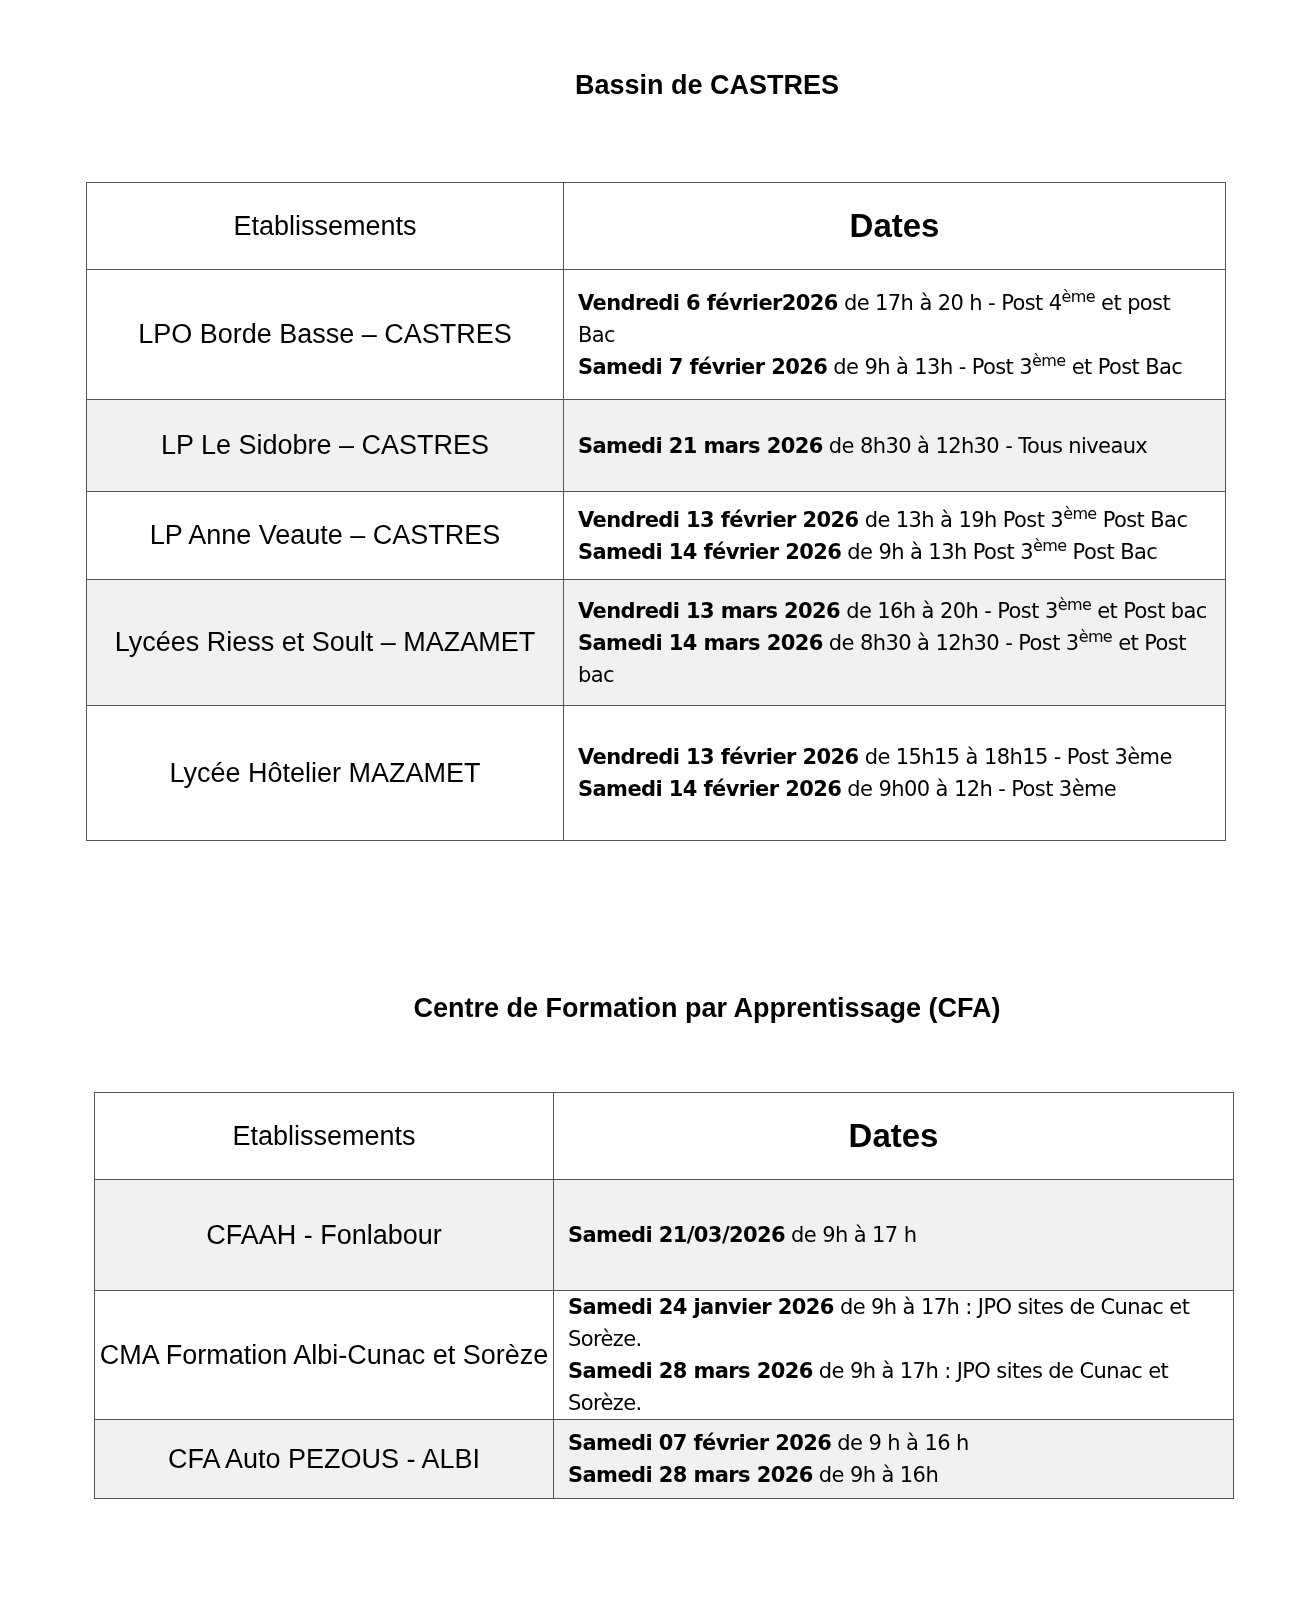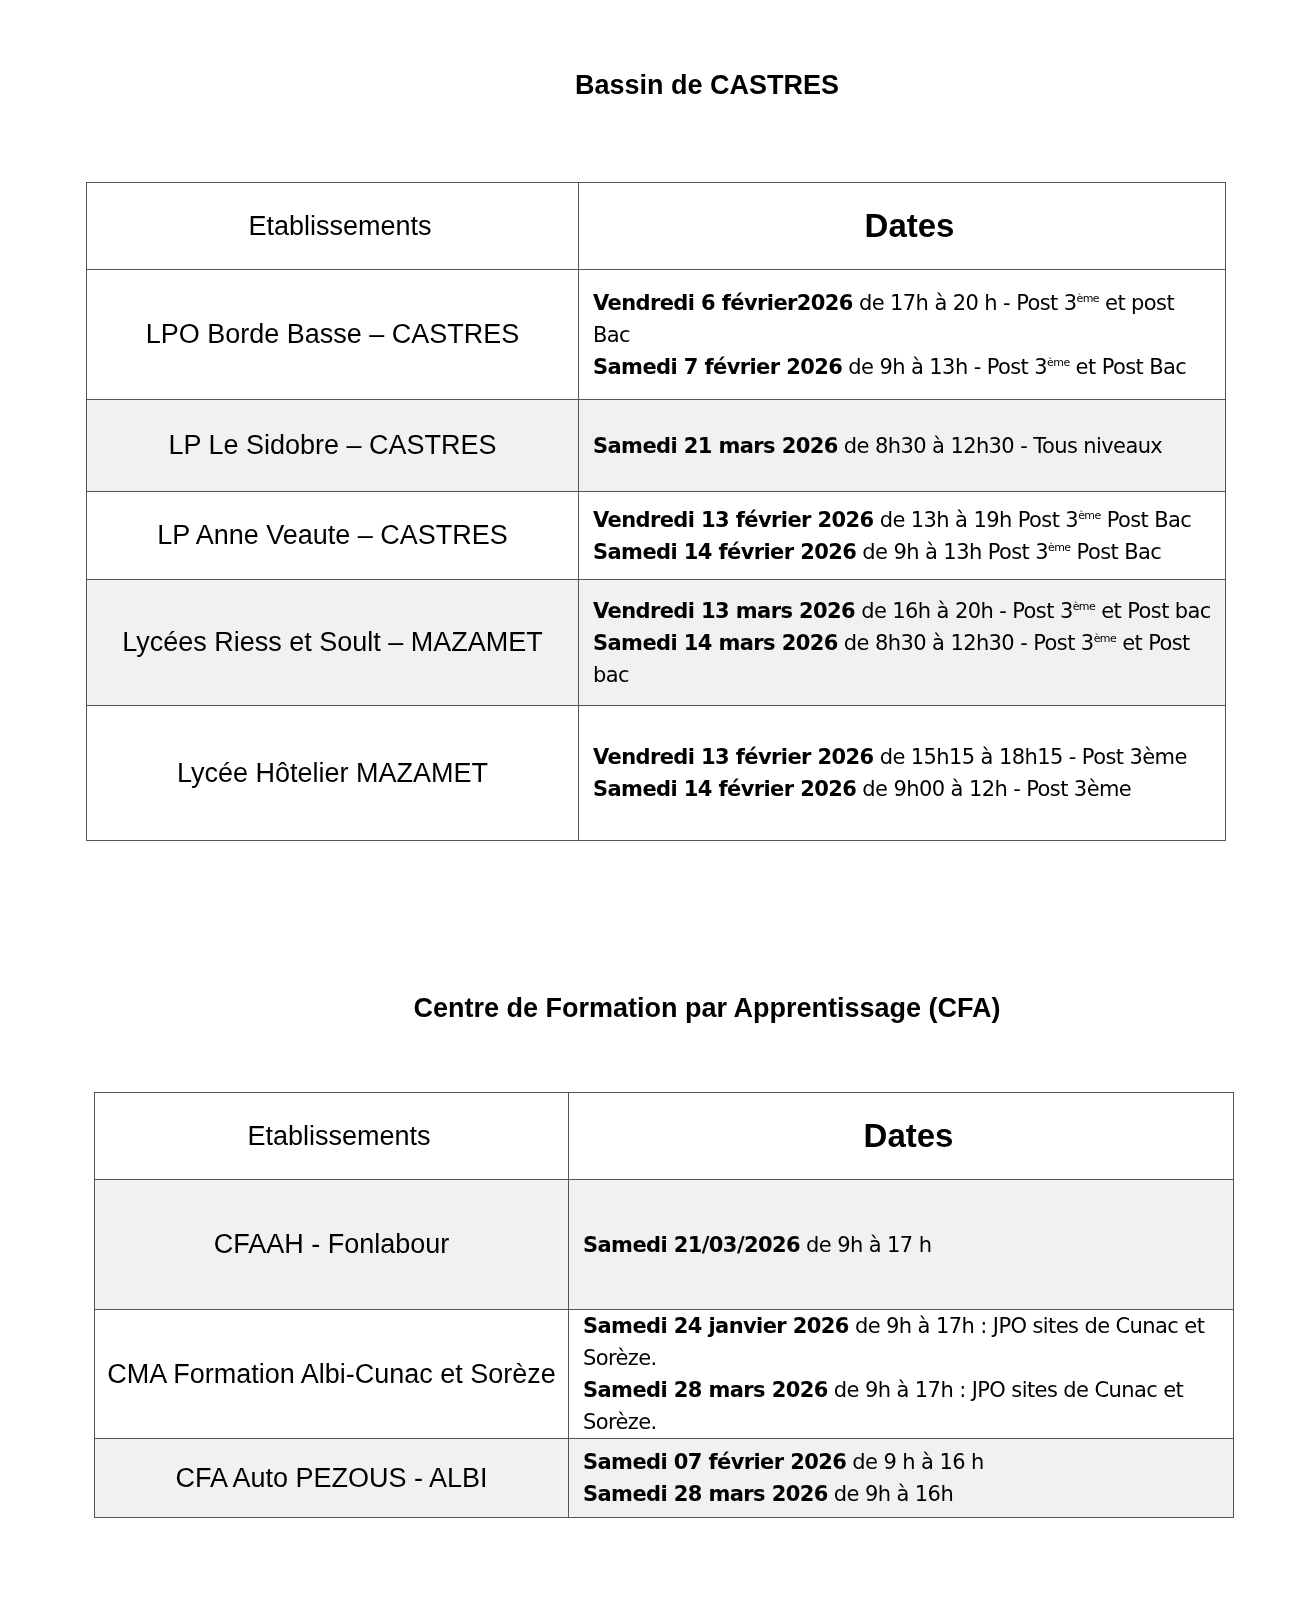--- a/index.html
+++ b/index.html
@@ -13,48 +13,48 @@
     table {
       position: absolute; border-collapse: collapse;
       font-family: "Liberation Sans", sans-serif;
     }
     td, th { border: 1.5px solid #555; }
     #t1 { left: 86px; top: 182px; width: 1140px; }
     #t2 { left: 94px; top: 1092px; width: 1140px; }
     .col-est { width: 474px; text-align: center; font-size: 27px; font-weight: normal; }
     #t2 .col-est { width: 456px; }
     th.col-dates { font-size: 33px; font-weight: bold; text-align: center; }
-    th { height: 84px; padding-left: 16px; }
+    th { height: 84px; }
     td.dates {
       font-family: "DejaVu Sans", sans-serif; font-size: 21px; line-height: 32px;
       padding: 0 14px; text-align: left; vertical-align: middle;
       letter-spacing: -0.6px;
     }
     td.dates b { font-weight: bold; }
-    td.dates sup { font-size: 11px; vertical-align: 8px; line-height: 0; }
+    td.dates sup { font-size: 16px; vertical-align: 8px; line-height: 0; }
     tr.shaded td { background: #f1f1f1; }
     .line { display: block; }
   </style>
 </head>
 <body>
 
 <div id="h1" class="heading">Bassin de CASTRES</div>
 
 <table id="t1">
   <thead>
     <tr>
       <th class="col-est">Etablissements</th>
       <th class="col-dates">Dates</th>
     </tr>
   </thead>
   <tbody>
       <tr style="height: 130px; padding-left: 36px;">
         <td class="col-est">LPO Borde Basse – CASTRES</td>
         <td class="dates">
-          <span class="line"><b>Vendredi 6 février2026</b><span> de 17h à 20 h - Post 3</span><sup>ème</sup><span> et post Bac</span></span>
+          <span class="line"><b>Vendredi 6 février2026</b><span> de 17h à 20 h - Post 4</span><sup>ème</sup><span> et post Bac</span></span>
           <span class="line"><b>Samedi 7 février 2026</b><span> de 9h à 13h - Post 3</span><sup>ème</sup><span> et Post Bac</span></span>
         </td>
       </tr>
       <tr class="shaded" style="height: 92px;">
         <td class="col-est">LP Le Sidobre – CASTRES</td>
         <td class="dates">
           <span class="line"><b>Samedi 21 mars 2026</b><span> de 8h30 à 12h30 - Tous niveaux</span></span>
         </td>
       </tr>
       <tr style="height: 88px;">
@@ -84,21 +84,21 @@
 <div id="h2" class="heading">Centre de Formation par Apprentissage (CFA)</div>
 
 <table id="t2">
   <thead>
     <tr>
       <th class="col-est">Etablissements</th>
       <th class="col-dates">Dates</th>
     </tr>
   </thead>
   <tbody>
-      <tr class="shaded" style="height: 130px; margin-top: 28px;">
+      <tr class="shaded" style="height: 111px; margin-top: 28px;">
         <td class="col-est">CFAAH - Fonlabour</td>
         <td class="dates">
           <span class="line"><b>Samedi 21/03/2026</b><span> de 9h à 17 h</span></span>
         </td>
       </tr>
       <tr style="height: 126px;">
         <td class="col-est">CMA Formation Albi-Cunac et Sorèze</td>
         <td class="dates">
           <span class="line"><b>Samedi 24 janvier 2026</b><span> de 9h à 17h : JPO sites de Cunac et Sorèze.</span></span>
           <span class="line"><b>Samedi 28 mars 2026</b><span> de 9h à 17h : JPO sites de Cunac et Sorèze.</span></span>

